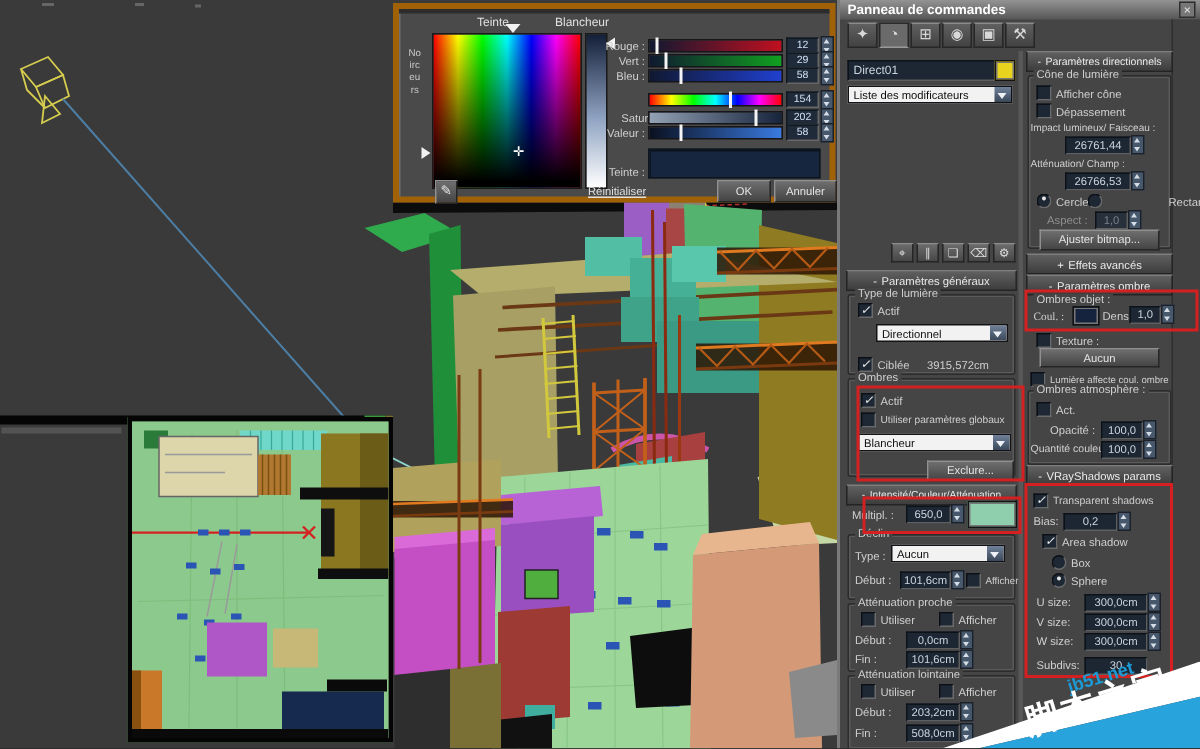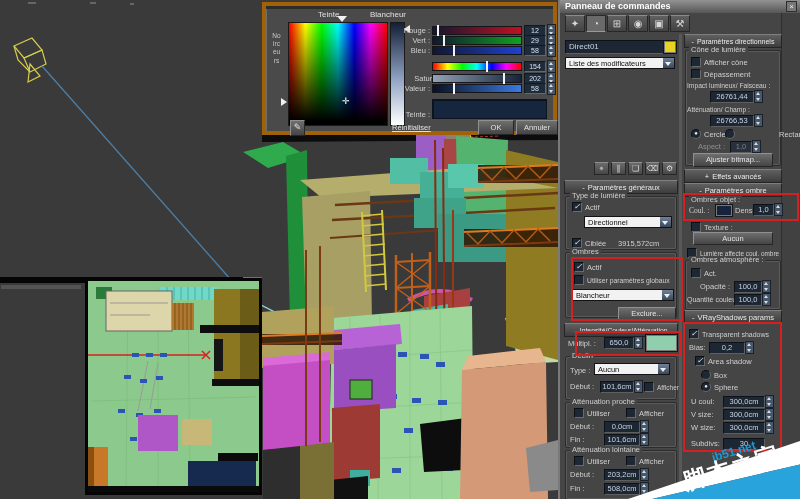--- a/index.html
+++ b/index.html
@@ -562,21 +562,21 @@
         <b>Area shadow</b>
       </span>
     <span class="cb rad" style="left:141px;top:370px;">
         <i class="bx"></i>
         <b>Box</b>
       </span>
     <span class="cb rad" style="left:141px;top:382px;">
         <i class="bx">●</i>
         <b>Sphere</b>
       </span>
-    <span class="lbl" style="left:131px;top:397px;">U coul:</span>
+    <span class="lbl" style="left:131px;top:397px;">U size:</span>
     <span class="field" style="left:163px;top:396px;width:40px;">300,0cm</span>
     <i class="spin" style="left:205px;top:395px;"></i>
     <span class="lbl" style="left:131px;top:410px;">V size:</span>
     <span class="field" style="left:163px;top:409px;width:40px;">300,0cm</span>
     <i class="spin" style="left:205px;top:408px;"></i>
     <span class="lbl" style="left:131px;top:423px;">W size:</span>
     <span class="field" style="left:163px;top:422px;width:40px;">300,0cm</span>
     <i class="spin" style="left:205px;top:421px;"></i>
     <span class="lbl" style="left:131px;top:439px;">Subdivs:</span>
     <span class="field" style="left:163px;top:438px;width:40px;">30</span>

